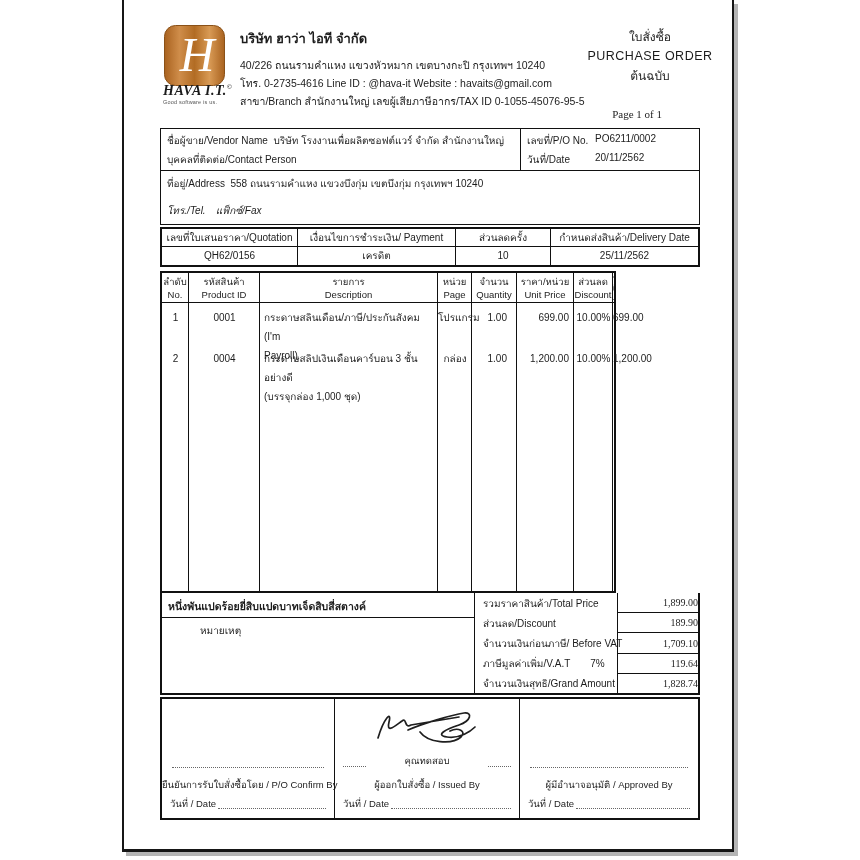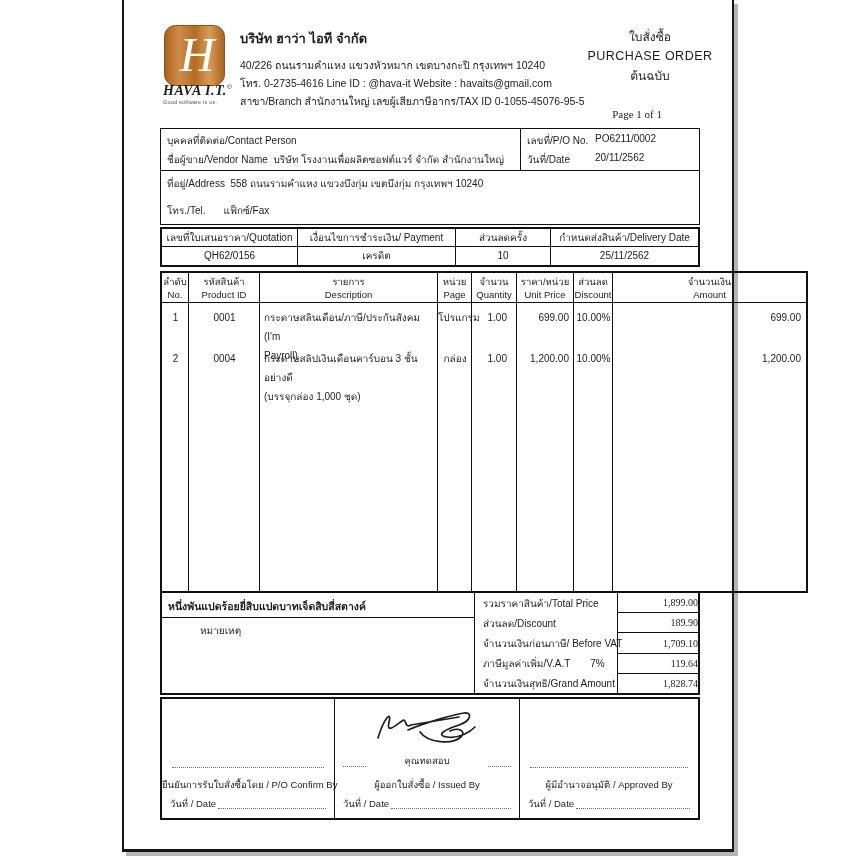--- a/index.html
+++ b/index.html
@@ -30,31 +30,31 @@
   
   .vendor { position:absolute; top:128px; left:0; width:540px; height:97px; border:1px solid #111; }
   .vendor-top { display:flex; height:42px; border-bottom:1px solid #111; }
   .vendor-left { width:360px; border-right:1px solid #111; padding:4px 6px 3px; display:flex;
                  flex-direction:column; justify-content:space-between; font-size:10px; }
   .vendor-right { flex:1; padding:4px 6px 3px; display:flex; flex-direction:column; justify-content:space-between; font-size:10px; }
   .kv { display:flex; }
   .kv .k { width:68px; flex:none; }
   .vendor-bottom { position:relative; height:53px; font-size:10px; }
   .addr-row { position:absolute; top:5px; left:6px; right:6px; }
-  .tel-row { position:absolute; bottom:6px; left:6px; display:flex; gap:18px; }
+  .tel-row { position:absolute; bottom:6px; left:6px; display:flex; gap:10px;font-style:italic; }
 
   
   .terms { position:absolute; top:227px; left:0; width:540px; border:2px solid #111; font-size:10px; }
   .terms-row { display:grid; grid-template-columns:136px 158px 95px 1fr; }
   .terms-row > div { height:18px; line-height:18px; text-align:center; border-right:1px solid #111; overflow:hidden; }
   .terms-row > div:last-child { border-right:none; }
   .terms-row.head > div { border-bottom:1px solid #111; }
 
   
-  .items { position:absolute; top:271px; left:0; width:648px; height:322px; border:2px solid #111; }
+  .items { position:absolute; top:271px; left:0; width:456px; height:322px; border:2px solid #111; }
   .grid8 { display:grid; grid-template-columns:27px 71px 178px 34px 45px 57px 39px 1fr; }
   .items-head { height:30px; border-bottom:1px solid #111; }
   .items-head > div { border-right:1px solid #111; display:flex; flex-direction:column; justify-content:center;
                       align-items:center; font-size:9.5px; line-height:13px; text-align:center; overflow:hidden; }
   .items-head > div:last-child { border-right:none; }
   .items-body { position:relative; height:288px; }
   .col-lines { position:absolute; top:0; left:0; right:0; bottom:0; }
   .col-lines > div { border-right:1px solid #111; }
   .col-lines > div:last-child { border-right:none; }
   .item-row { position:absolute; left:0; right:0; font-size:10px; line-height:19px; }
@@ -131,22 +131,22 @@
       <div class="doc-title-th">ใบสั่งซื้อ</div>
       <div class="doc-title-en">PURCHASE ORDER</div>
       <div class="doc-copy">ต้นฉบับ</div>
     </div>
 
     <div class="page-label">Page 1 of 1</div>
 
     <div class="vendor">
       <div class="vendor-top">
         <div class="vendor-left">
+          <div><span>ชื่อผู้ขาย/Vendor Name</span>&nbsp;&nbsp;<span>บริษัท โรงงานเพื่อผลิตซอฟต์แวร์ จำกัด  สำนักงานใหญ่</span></div>
           <div>บุคคลที่ติดต่อ/Contact Person</div>
-          <div><span>ชื่อผู้ขาย/Vendor Name</span>&nbsp;&nbsp;<span>บริษัท โรงงานเพื่อผลิตซอฟต์แวร์ จำกัด  สำนักงานใหญ่</span></div>
         </div>
         <div class="vendor-right">
           <div class="kv">
             <span class="k">เลขที่/P/O No.</span>
             <span class="v">PO6211/0002</span>
           </div>
           <div class="kv">
             <span class="k">วันที่/Date</span>
             <span class="v">20/11/2562</span>
           </div>

